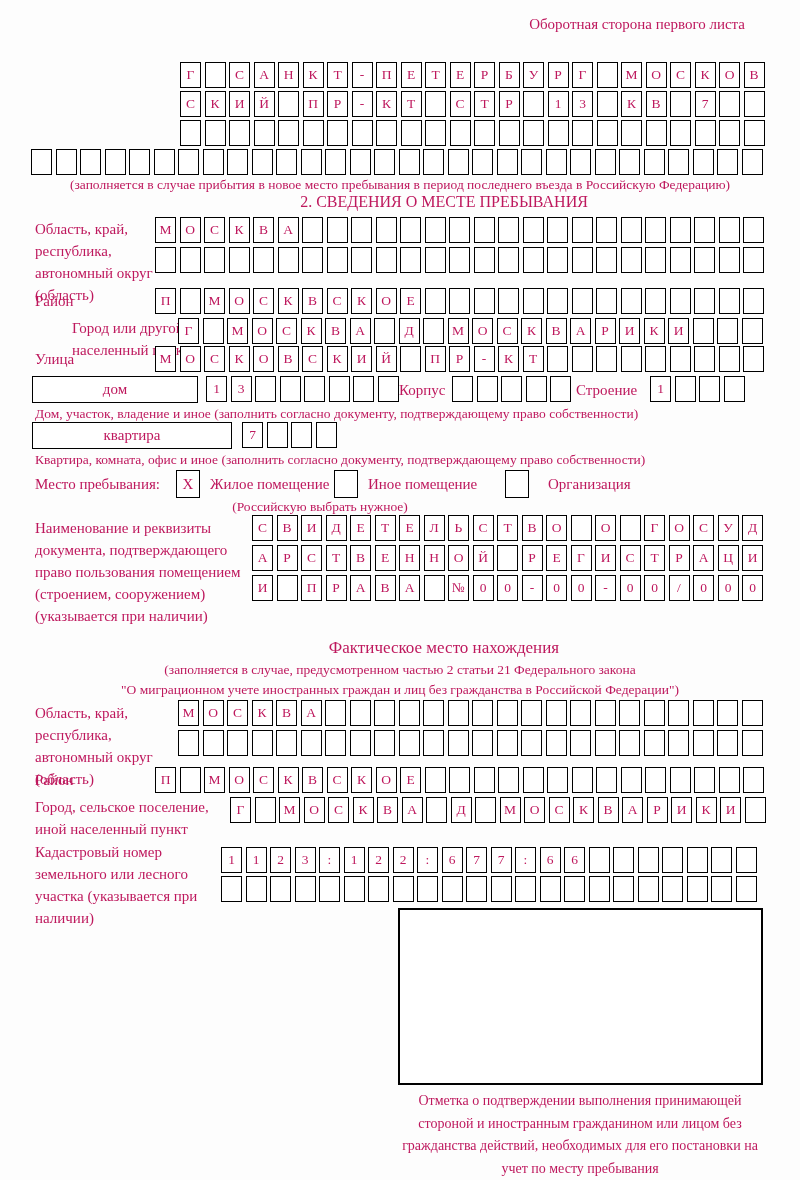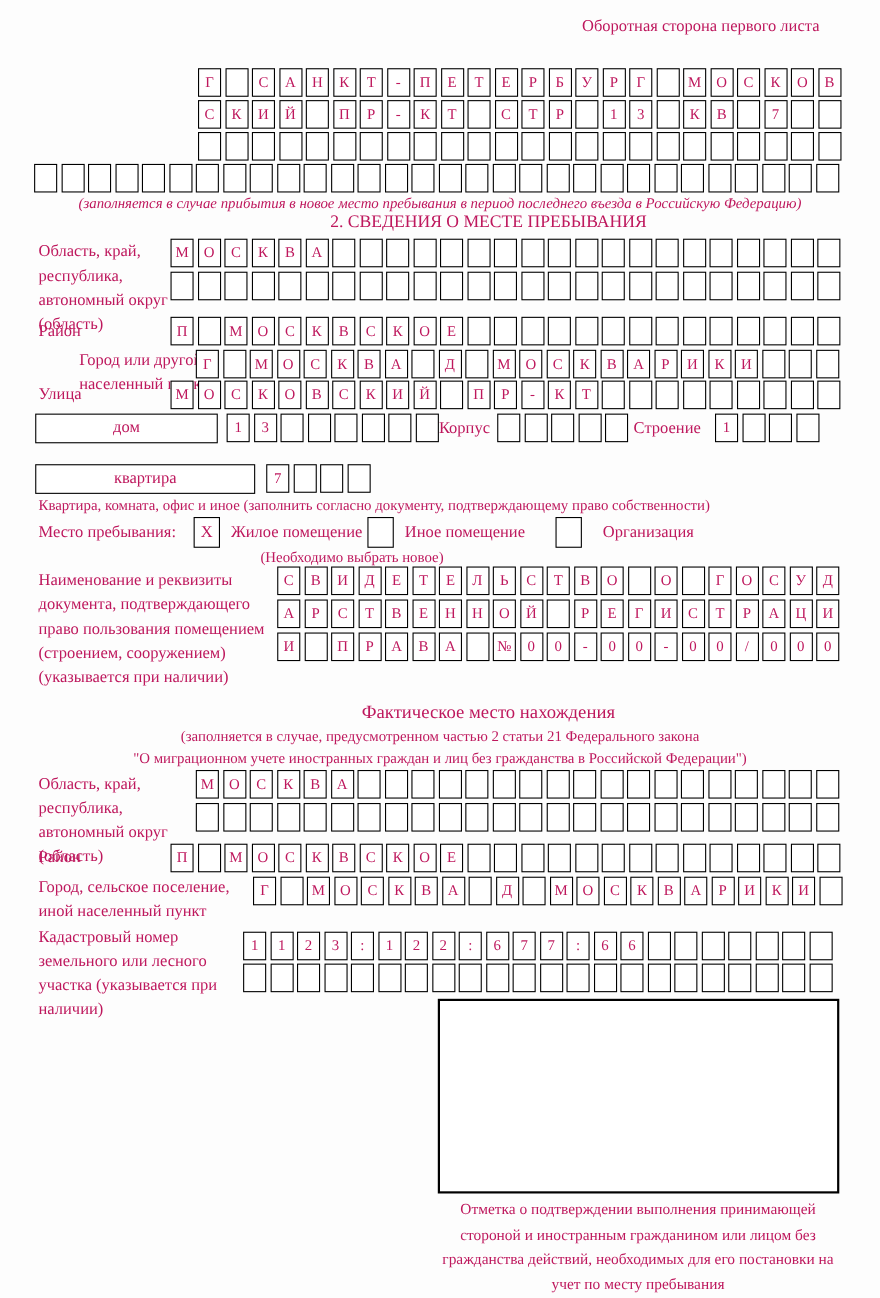--- a/index.html
+++ b/index.html
@@ -139,21 +139,21 @@
       <div class="cell"></div>
       <div class="cell"></div>
       <div class="cell"></div>
       <div class="cell"></div>
       <div class="cell"></div>
       <div class="cell"></div>
       <div class="cell"></div>
       <div class="cell"></div>
       <div class="cell"></div>
     </div>
-  <div class="note center" style="top:177px;font-style:italic;">(заполняется в случае прибытия в новое место пребывания в период последнего въезда в Российскую Федерацию)</div>
+  <div class="note center" style="top:177px;">(заполняется в случае прибытия в новое место пребывания в период последнего въезда в Российскую Федерацию)</div>
 
   <div class="title center" style="top:193px;font-size:16px;">2. СВЕДЕНИЯ О МЕСТЕ ПРЕБЫВАНИЯ</div>
 
   <div class="lbl" style="left:35px;top:218px;width:135px;">Область, край, республика, автономный округ (область)</div>
   <div class="boxrow" style="left:155px;top:217px;">
       <div class="cell">М</div>
       <div class="cell">О</div>
       <div class="cell">С</div>
       <div class="cell">К</div>
       <div class="cell">В</div>
@@ -311,38 +311,39 @@
       <div class="cell"></div>
       <div class="cell"></div>
     </div>
   <div class="lbl" style="left:576px;top:379px;">Строение</div>
   <div class="boxrow" style="left:650px;top:376px;">
       <div class="cell">1</div>
       <div class="cell"></div>
       <div class="cell"></div>
       <div class="cell"></div>
     </div>
+  <div class="note" style="left:35px;top:406px;">Дом, участок, владение и иное (заполнить согласно документу, подтверждающему право собственности)</div>
 
   <div class="widebox" style="left:32px;top:422px;width:200px;">квартира</div>
   <div class="boxrow" style="left:242px;top:422px;">
       <div class="cell">7</div>
       <div class="cell"></div>
       <div class="cell"></div>
       <div class="cell"></div>
     </div>
   <div class="note" style="left:35px;top:452px;">Квартира, комната, офис и иное (заполнить согласно документу, подтверждающему право собственности)</div>
 
   <div class="lbl" style="left:35px;top:473px;">Место пребывания:</div>
   <div class="chk" style="left:176px;top:470px;">X</div>
   <div class="lbl" style="left:210px;top:473px;">Жилое помещение</div>
   <div class="chk" style="left:334px;top:470px;"></div>
   <div class="lbl" style="left:368px;top:473px;">Иное помещение</div>
   <div class="chk" style="left:505px;top:470px;"></div>
   <div class="lbl" style="left:548px;top:473px;">Организация</div>
-  <div class="note" style="left:170px;top:499px;width:300px;text-align:center;">(Необходимо выбрать новое)</div>
+  <div class="note" style="left:170px;top:499px;width:300px;text-align:center;">(Российскую выбрать нужное)</div>
 
   <div class="lbl" style="left:35px;top:517px;width:212px;">Наименование и реквизиты документа, подтверждающего право пользования помещением (строением, сооружением) (указывается при наличии)</div>
   <div class="boxrow" style="left:252px;top:515px;">
       <div class="cell">С</div>
       <div class="cell">В</div>
       <div class="cell">И</div>
       <div class="cell">Д</div>
       <div class="cell">Е</div>
       <div class="cell">Т</div>
       <div class="cell">Е</div>

